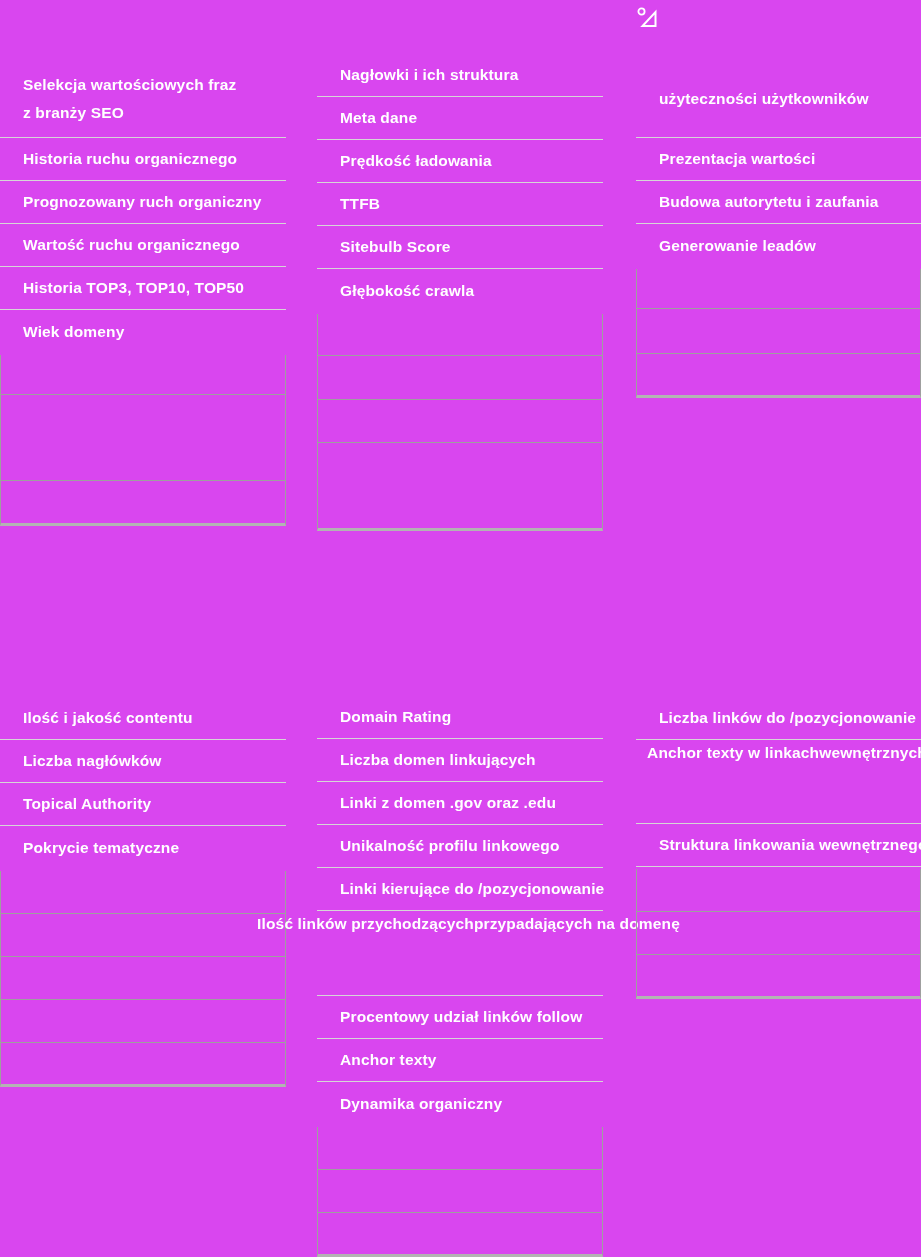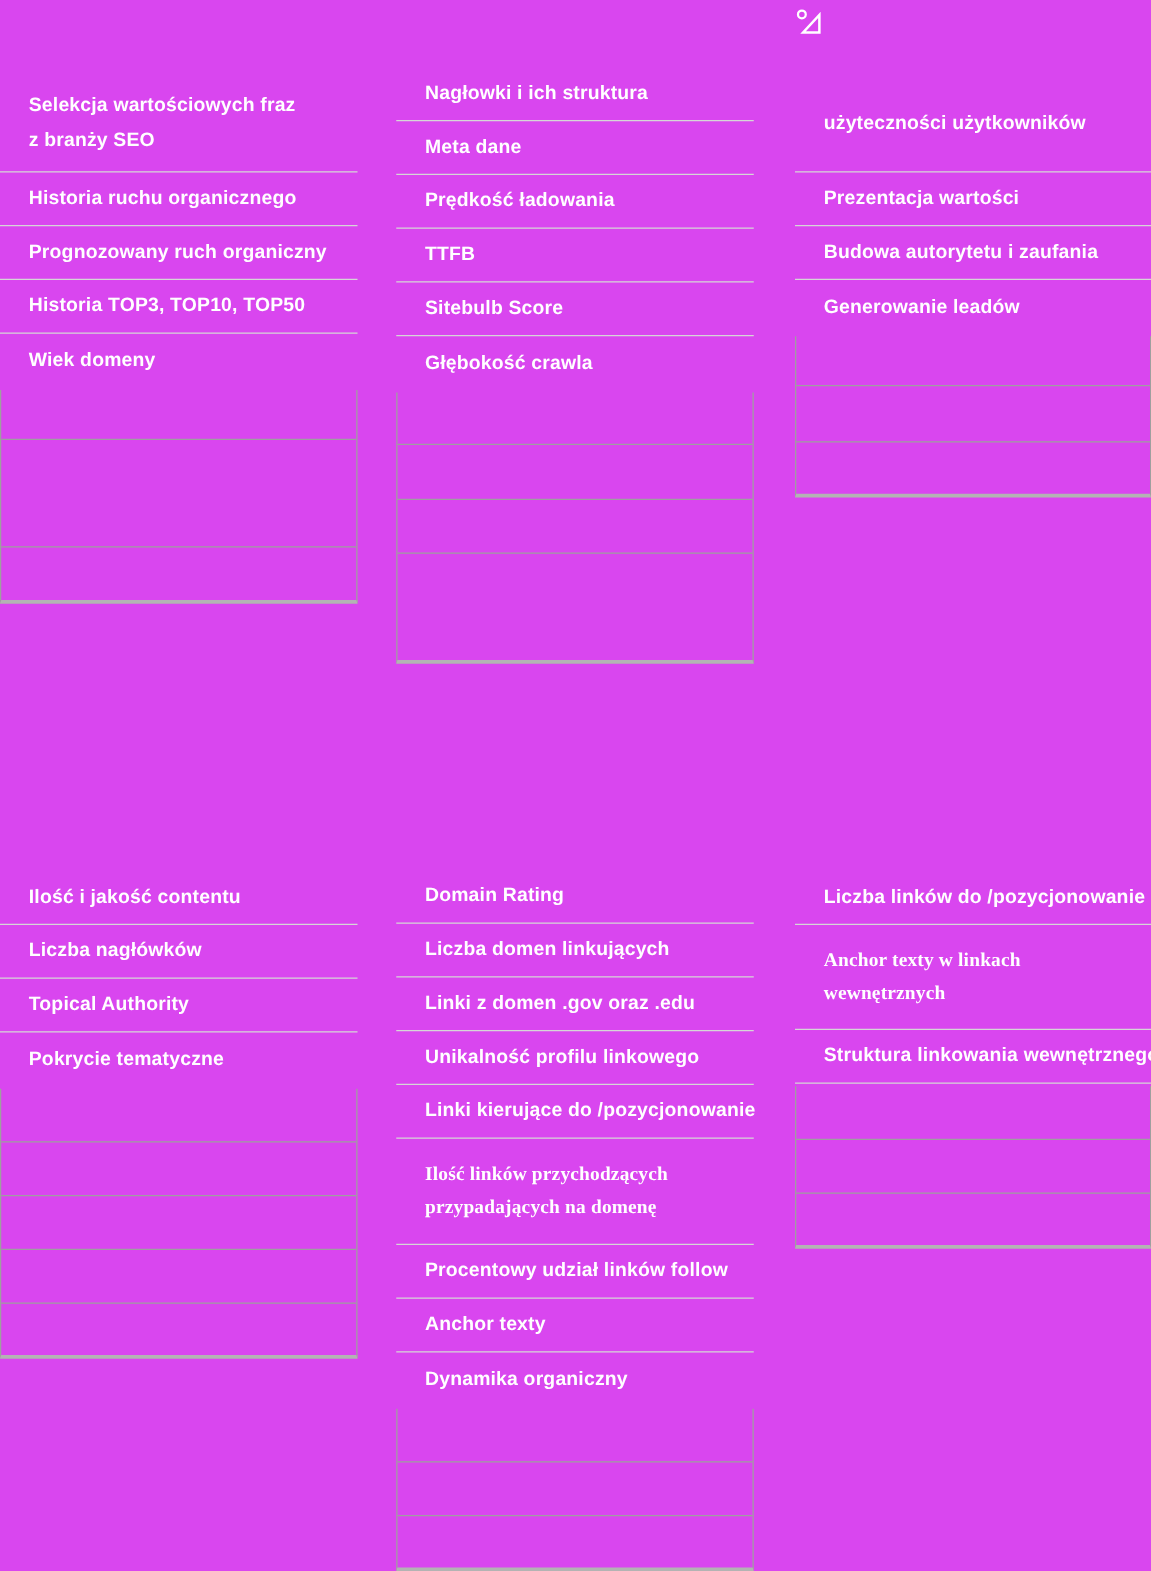--- a/index.html
+++ b/index.html
@@ -22,23 +22,22 @@
     box-sizing:border-box;height:43px;display:flex;align-items:center;
     padding-left:23px;padding-right:6px;
     border-bottom:1px solid #d6d6d6;
     font-size:15.5px;font-weight:700;letter-spacing:.15px;line-height:20px;
   }
   .row.header{
     height:78px;flex-direction:column;justify-content:center;align-items:flex-start;
     line-height:28px;
   }
   .row.two{
-    height:85px;flex-direction:column;justify-content:center;align-items:flex-start;
+    height:85px;justify-content:center;align-items:flex-start;
     line-height:26px;
-    font-family:Liberation Serif, serif;
   }
   #col-bottom-right .row.two{height:84px;}
   .row.nosep{border-bottom:none;}
   .tline{white-space:nowrap;}
 
   .box{
     box-sizing:border-box;margin-top:2px;
     border-left:1px solid #9f9f9f;border-right:1px solid #9f9f9f;
     border-bottom:3px solid #b3b3b3;
   }
@@ -79,20 +78,23 @@
         <div class="tline">Selekcja wartościowych fraz</div>
         <div class="tline">z branży SEO</div>
       </div>
       <div class="row">
         <div class="tline">Historia ruchu organicznego</div>
       </div>
       <div class="row">
         <div class="tline">Prognozowany ruch organiczny</div>
       </div>
       <div class="row">
+        <div class="tline">Wartość ruchu organicznego</div>
+      </div>
+      <div class="row">
         <div class="tline">Historia TOP3, TOP10, TOP50</div>
       </div>
       <div class="row nosep">
         <div class="tline">Wiek domeny</div>
       </div>
       <div class="box">
         <div class="erow"></div>
         <div class="erow"></div>
         <div class="erow"></div>
       </div>

